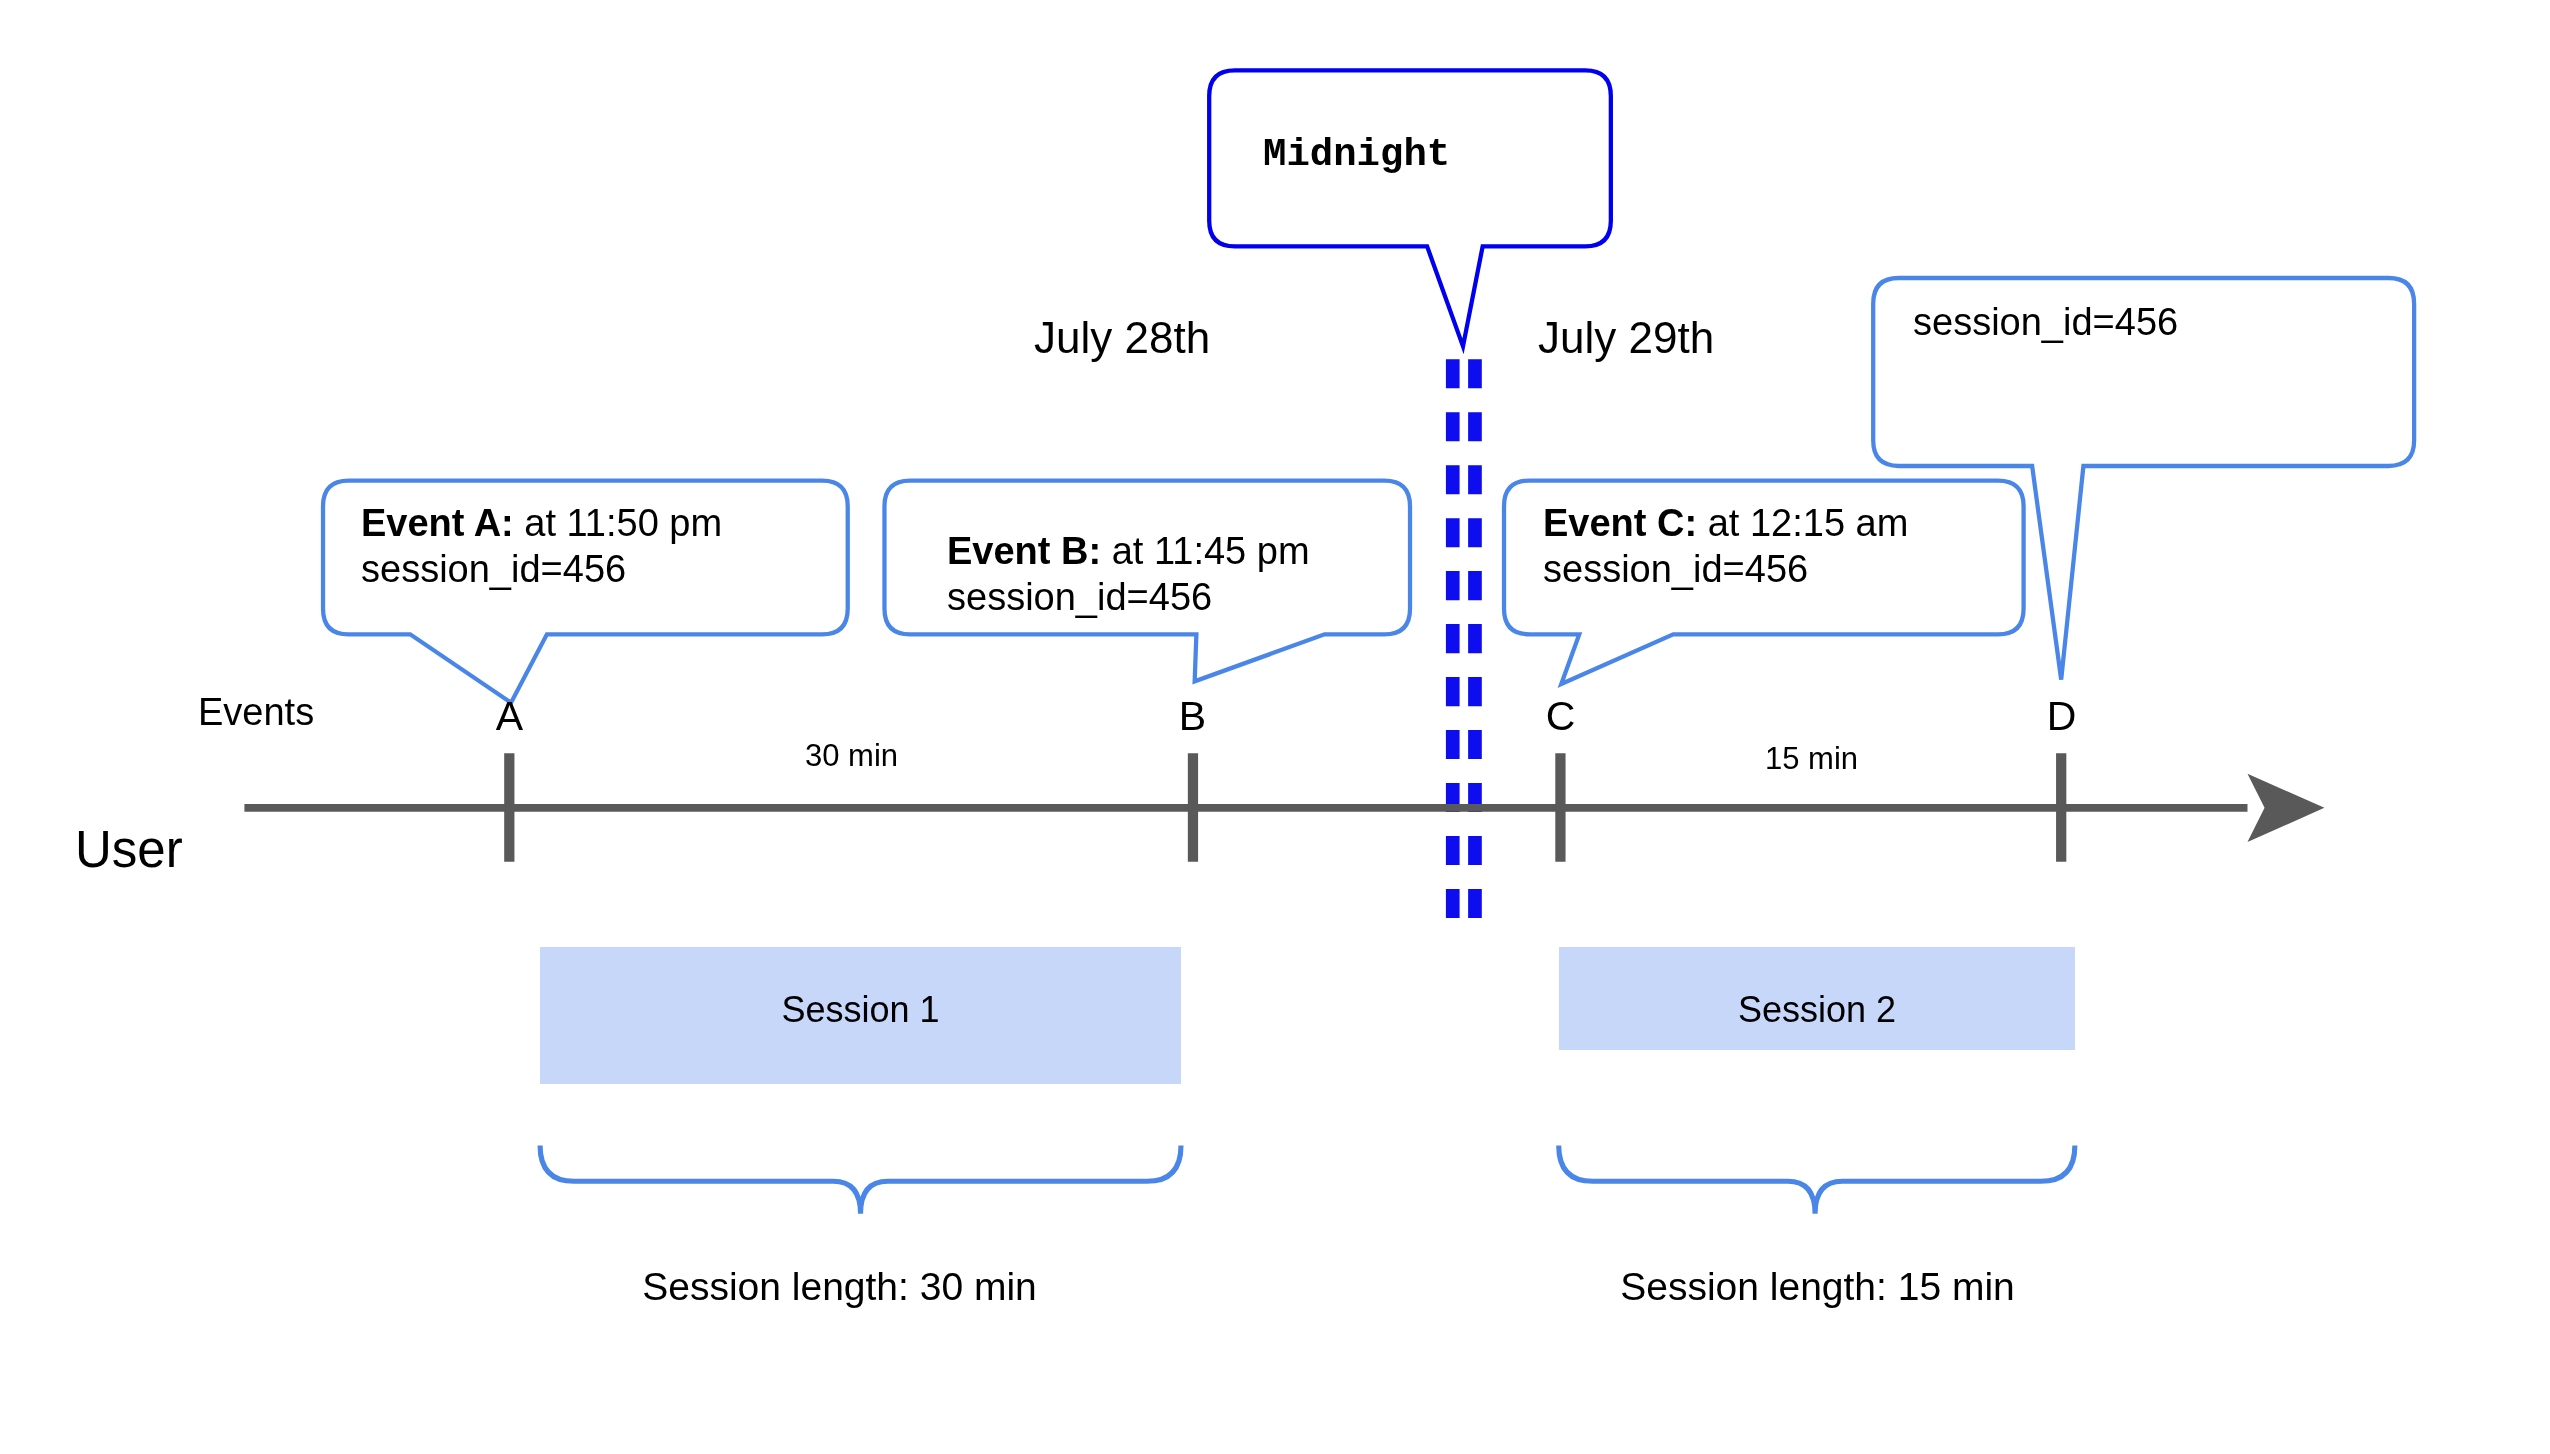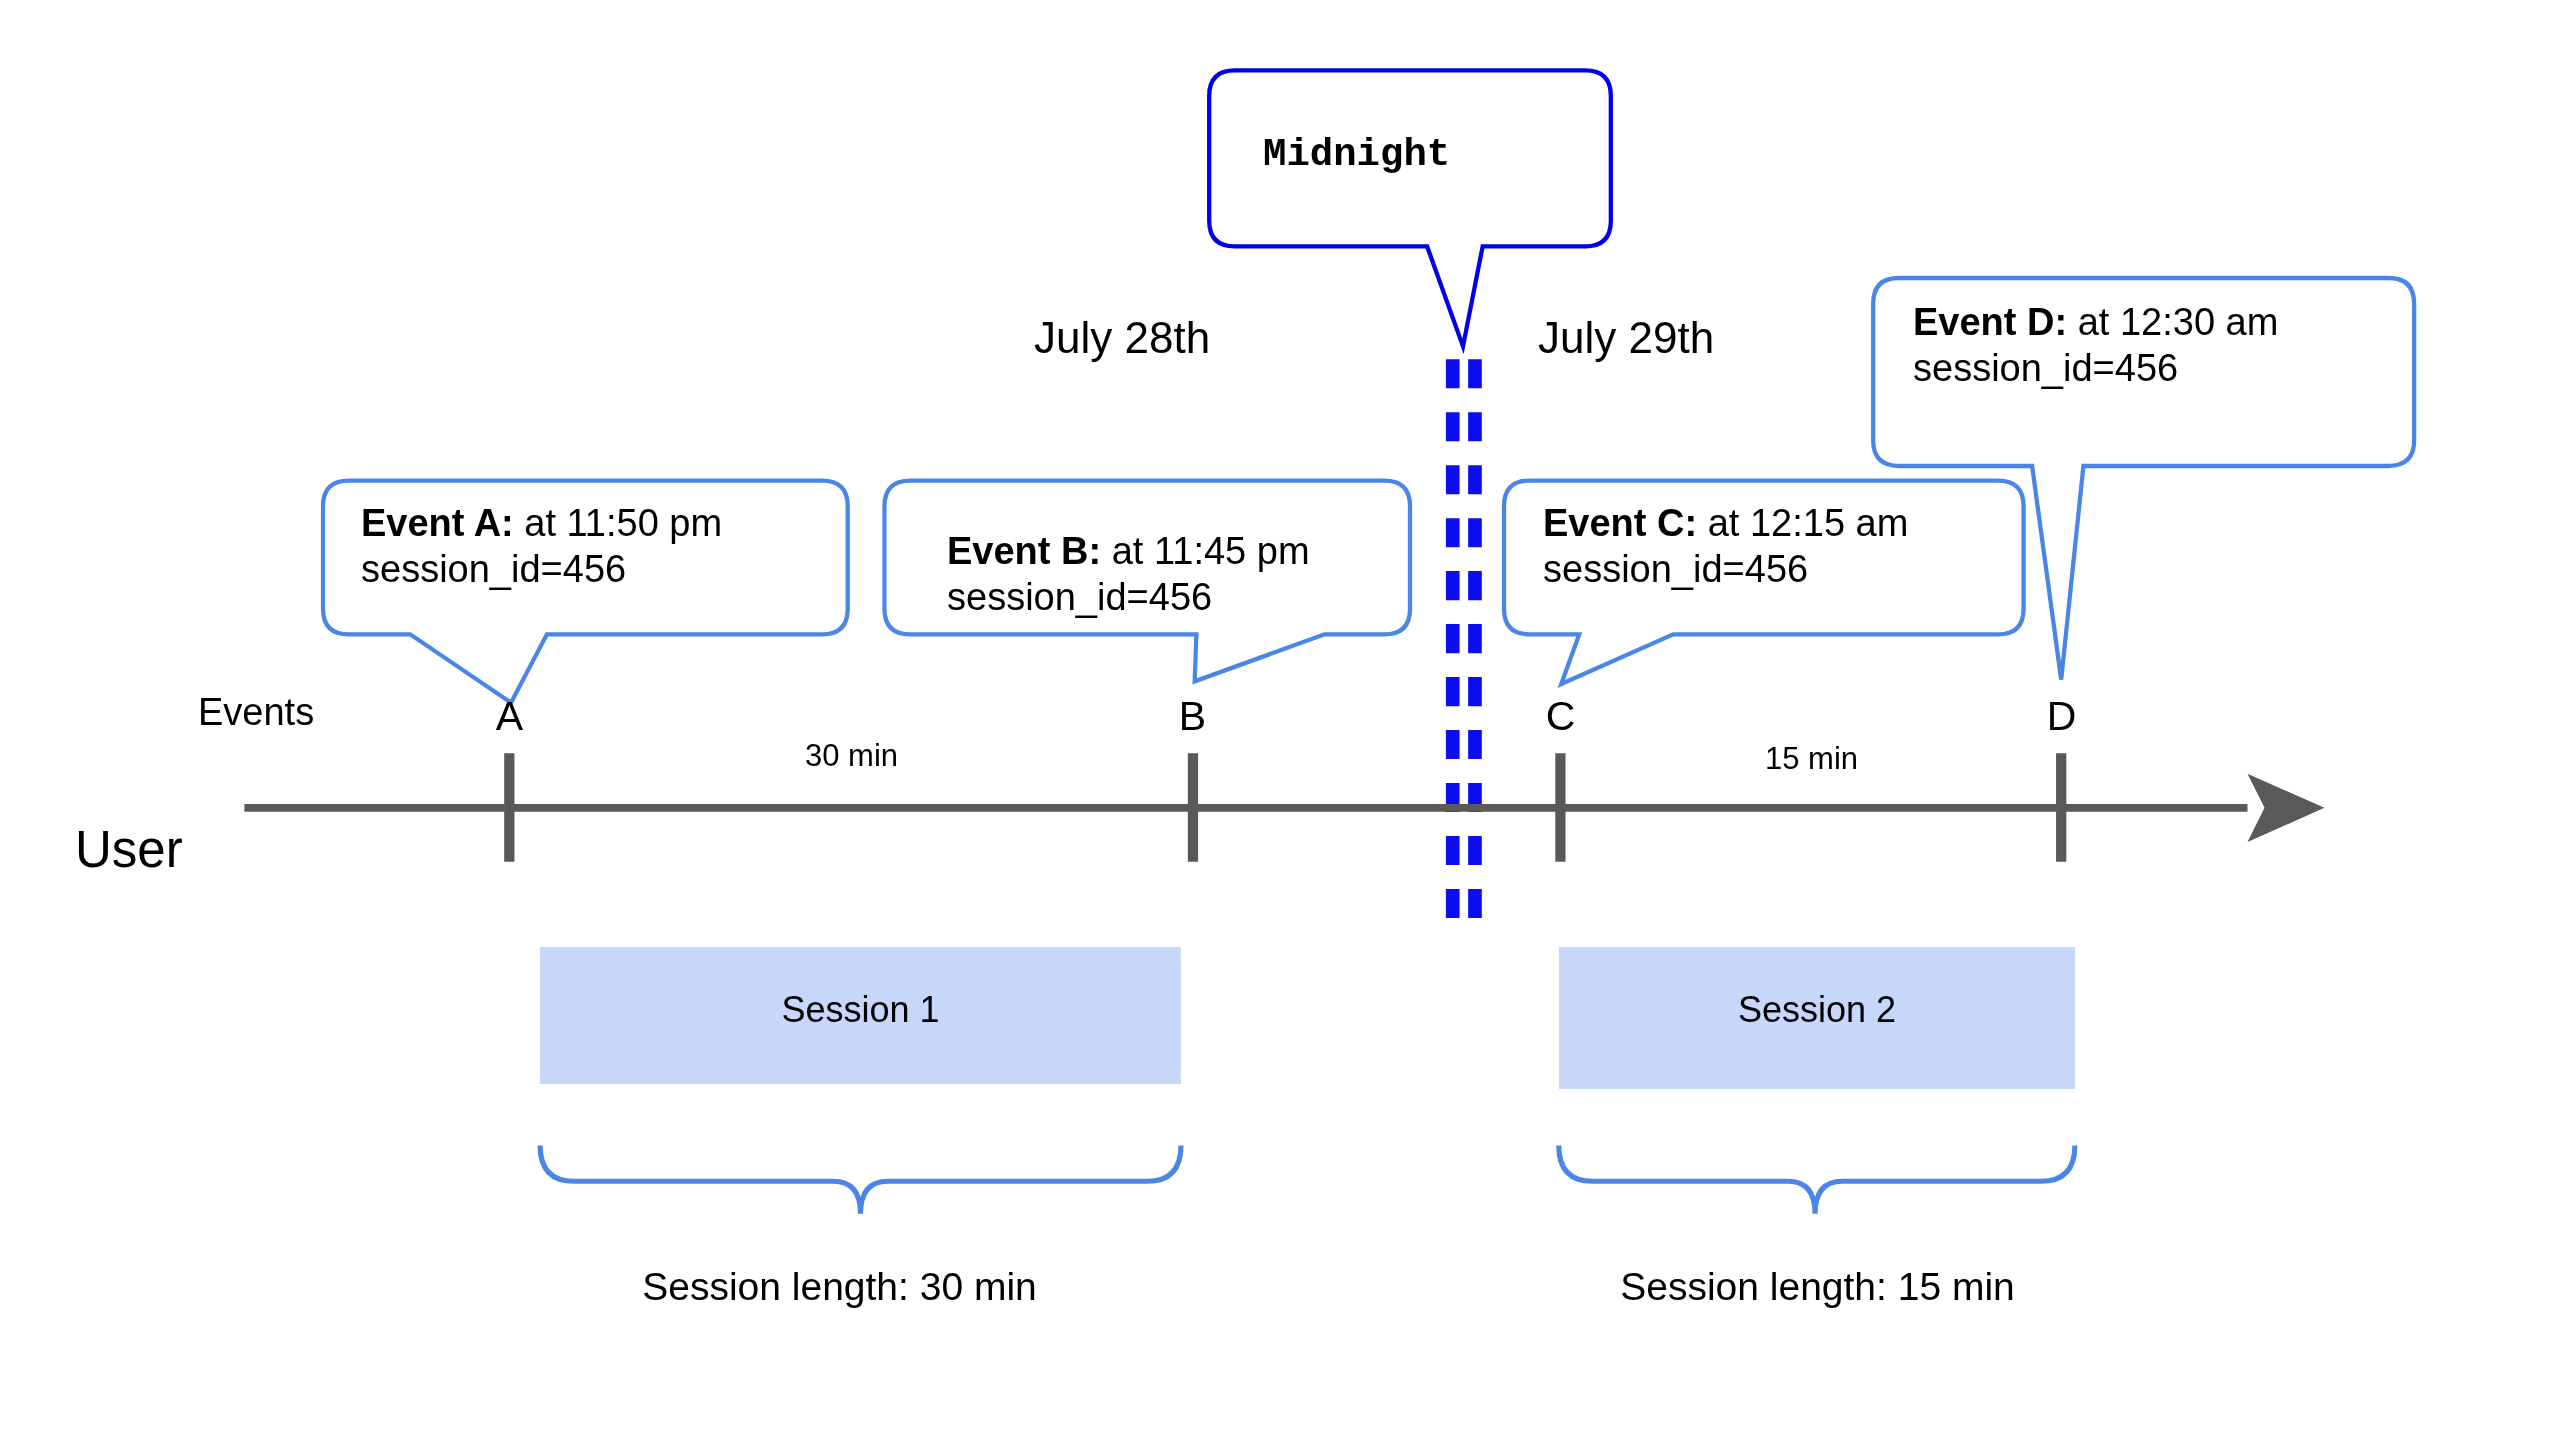--- a/index.html
+++ b/index.html
@@ -191,21 +191,21 @@
                L 2388 1382
                Q 2428 1382 2428 1340" fill="none" stroke="#4a86e8" stroke-width="6"></path>
     </g>
 
   </svg>
 
   <div class="session-box" style="left:540px; top:947px; width:641px; height:137px; background:#c6d7fa;">
     <div class="txt session-label" style="left:0; top:41px; width:641px;">Session 1</div>
   </div>
 
-  <div class="session-box" style="left:1559px; top:947px; width:516px; height:142px; background:#c6d7fa;">
+  <div class="session-box" style="left:1559px; top:947px; width:516px; height:103px; background:#c6d7fa;">
     <div class="txt session-label" style="left:0; top:41px; width:516px;">Session 2</div>
   </div>
 
   <div class="txt midnight-text" style="left:1263px; top:132px;">Midnight</div>
 
   <div class="txt date-label" style="left:1034px; top:311px;">July 28th</div>
   <div class="txt date-label" style="left:1538px; top:311px;">July 29th</div>
 
   <div class="txt callout-text" style="left:361px; top:500px;">
     <div><span class="lead">Event A:</span><span> at 11:50 pm</span></div>
@@ -216,21 +216,20 @@
     <div><span class="lead">Event B:</span><span> at 11:45 pm</span></div>
     <div>session_id=456</div>
   </div>
 
   <div class="txt callout-text" style="left:1543px; top:500px;">
     <div><span class="lead">Event C:</span><span> at 12:15 am</span></div>
     <div>session_id=456</div>
   </div>
 
   <div class="txt callout-text" style="left:1913px; top:299px;">
-    <div><span class="lead">Event D:</span><span> at 12:30 am</span></div>
     <div>session_id=456</div>
   </div>
 
   <div class="txt events-label" style="left:198px; top:689px;">Events</div>
   <div class="txt user-label" style="left:75px; top:819px;">User</div>
 
   <div class="txt event-letter" style="left:467px; top:691px; width:85px;">A</div>
   <div class="txt event-letter" style="left:1150px; top:691px; width:85px;">B</div>
   <div class="txt event-letter" style="left:1518px; top:691px; width:85px;">C</div>
   <div class="txt event-letter" style="left:2019px; top:691px; width:85px;">D</div>

